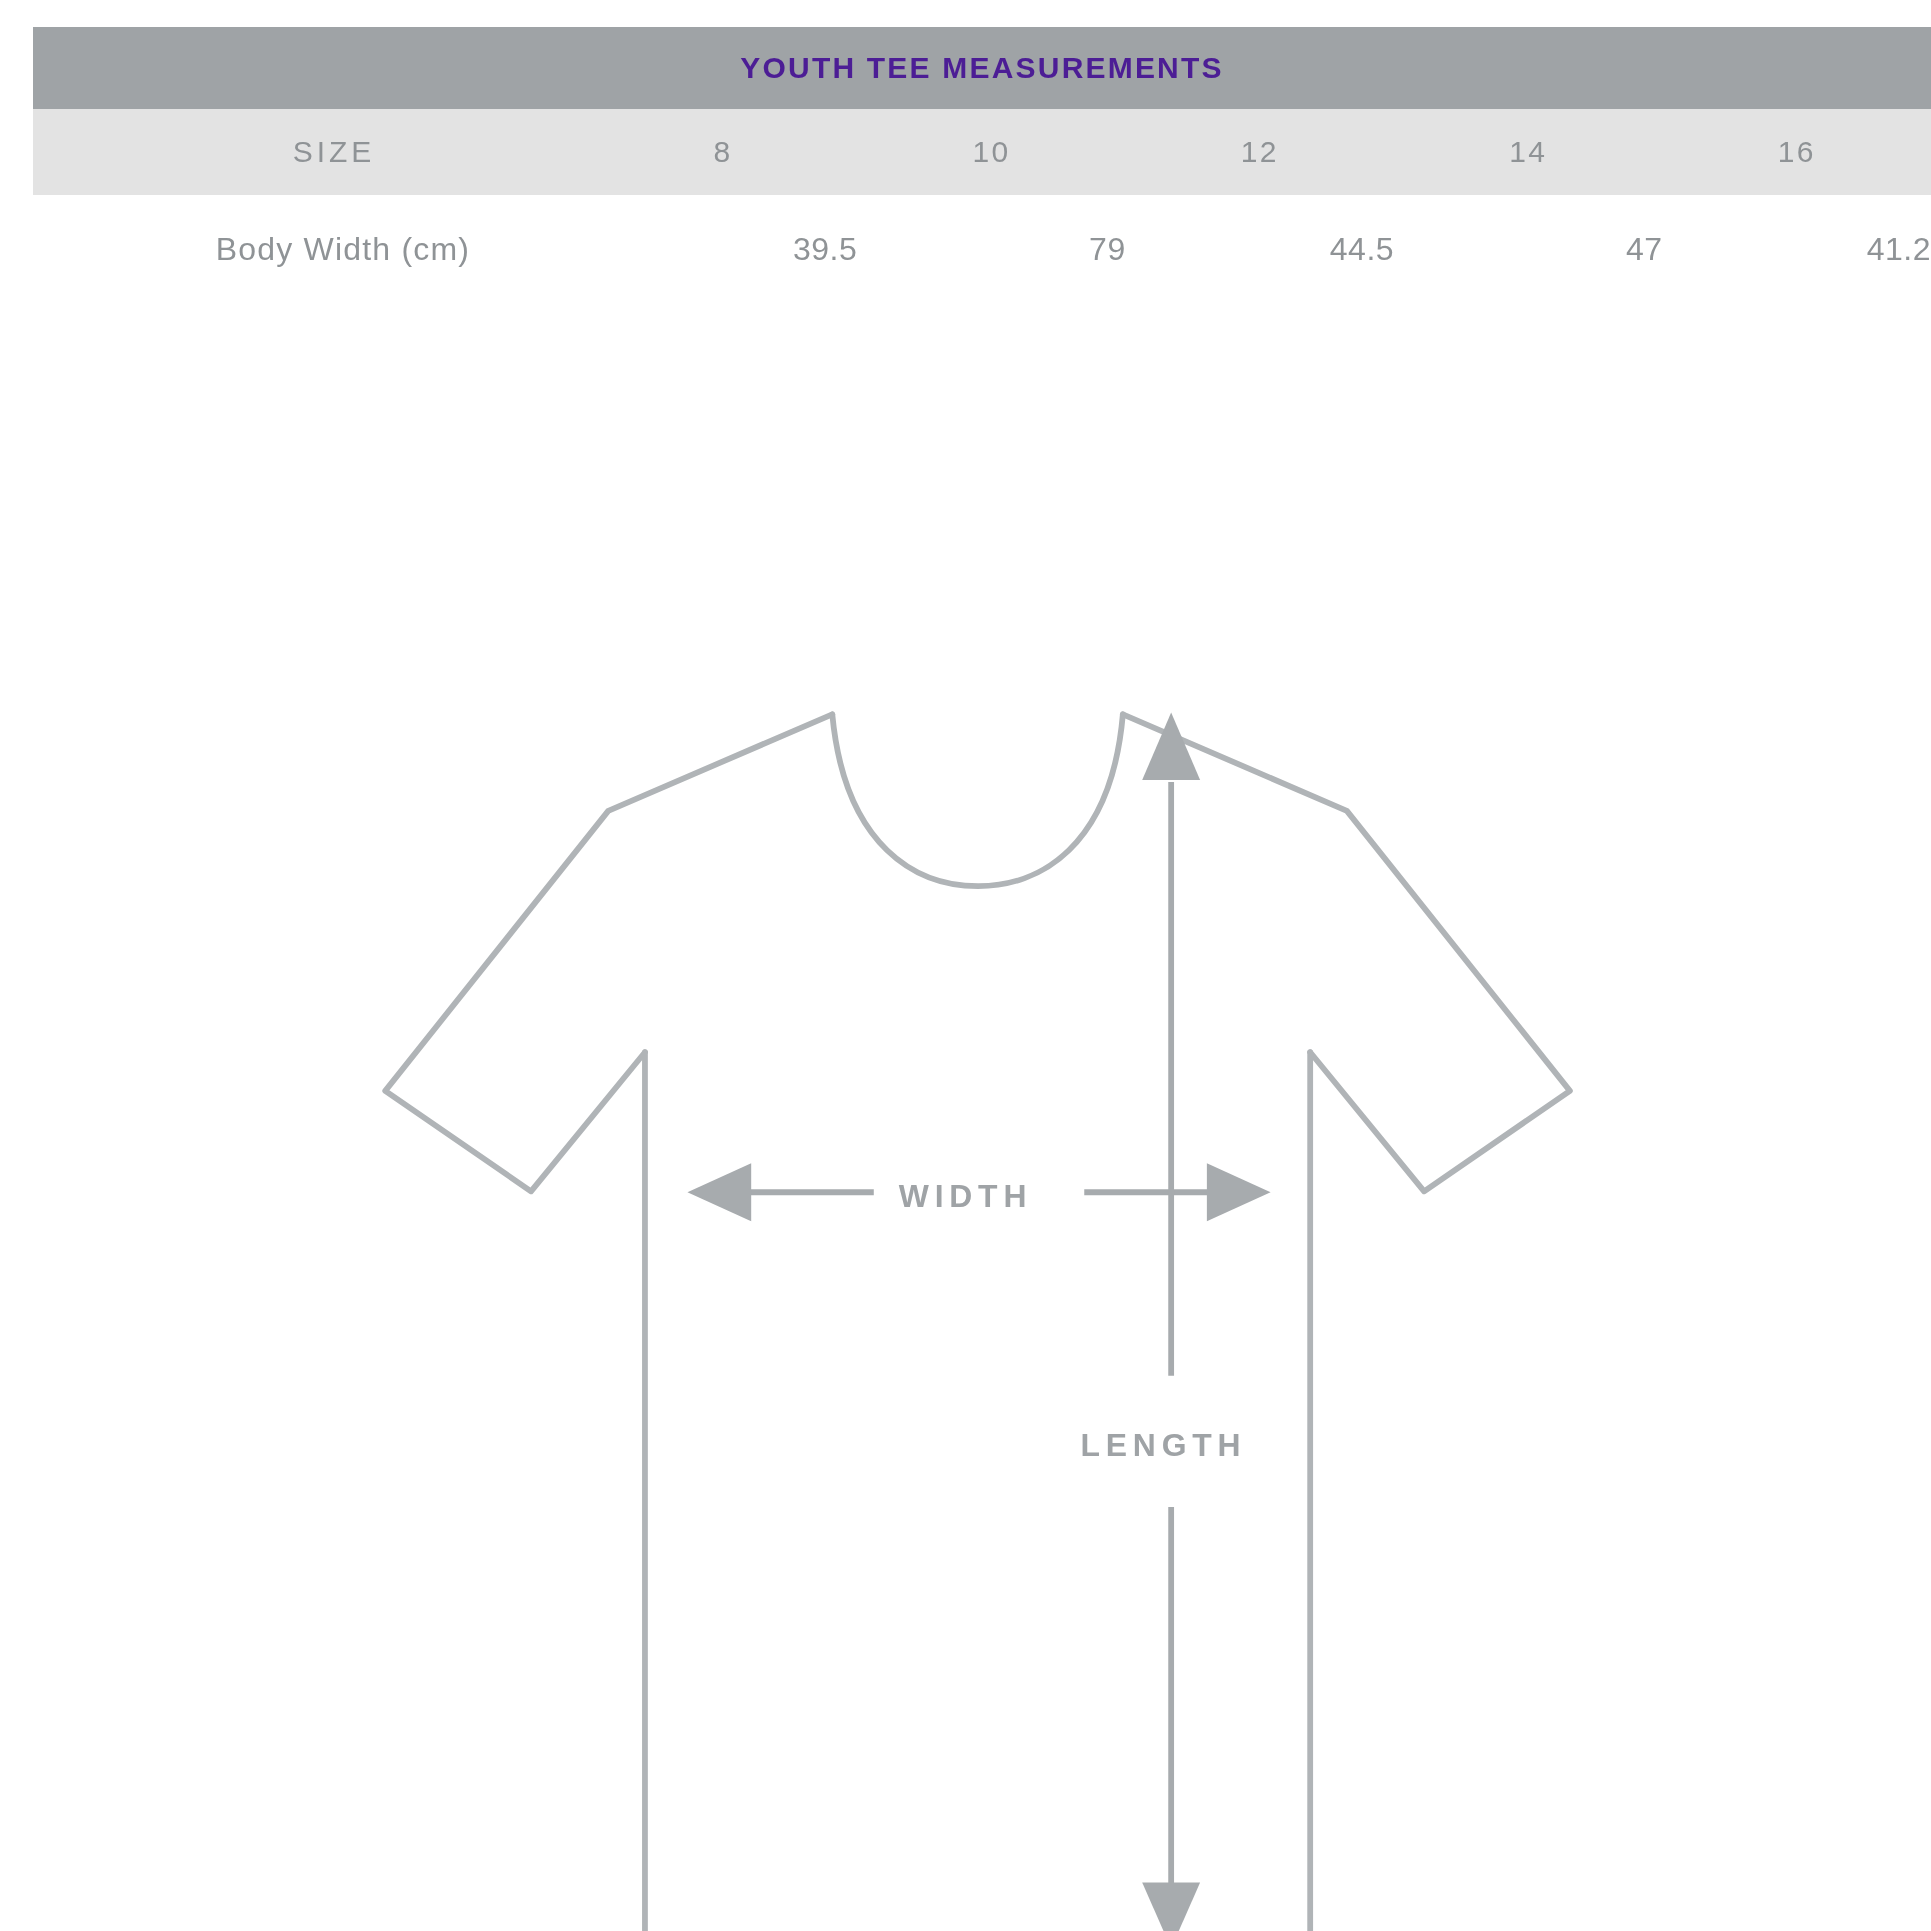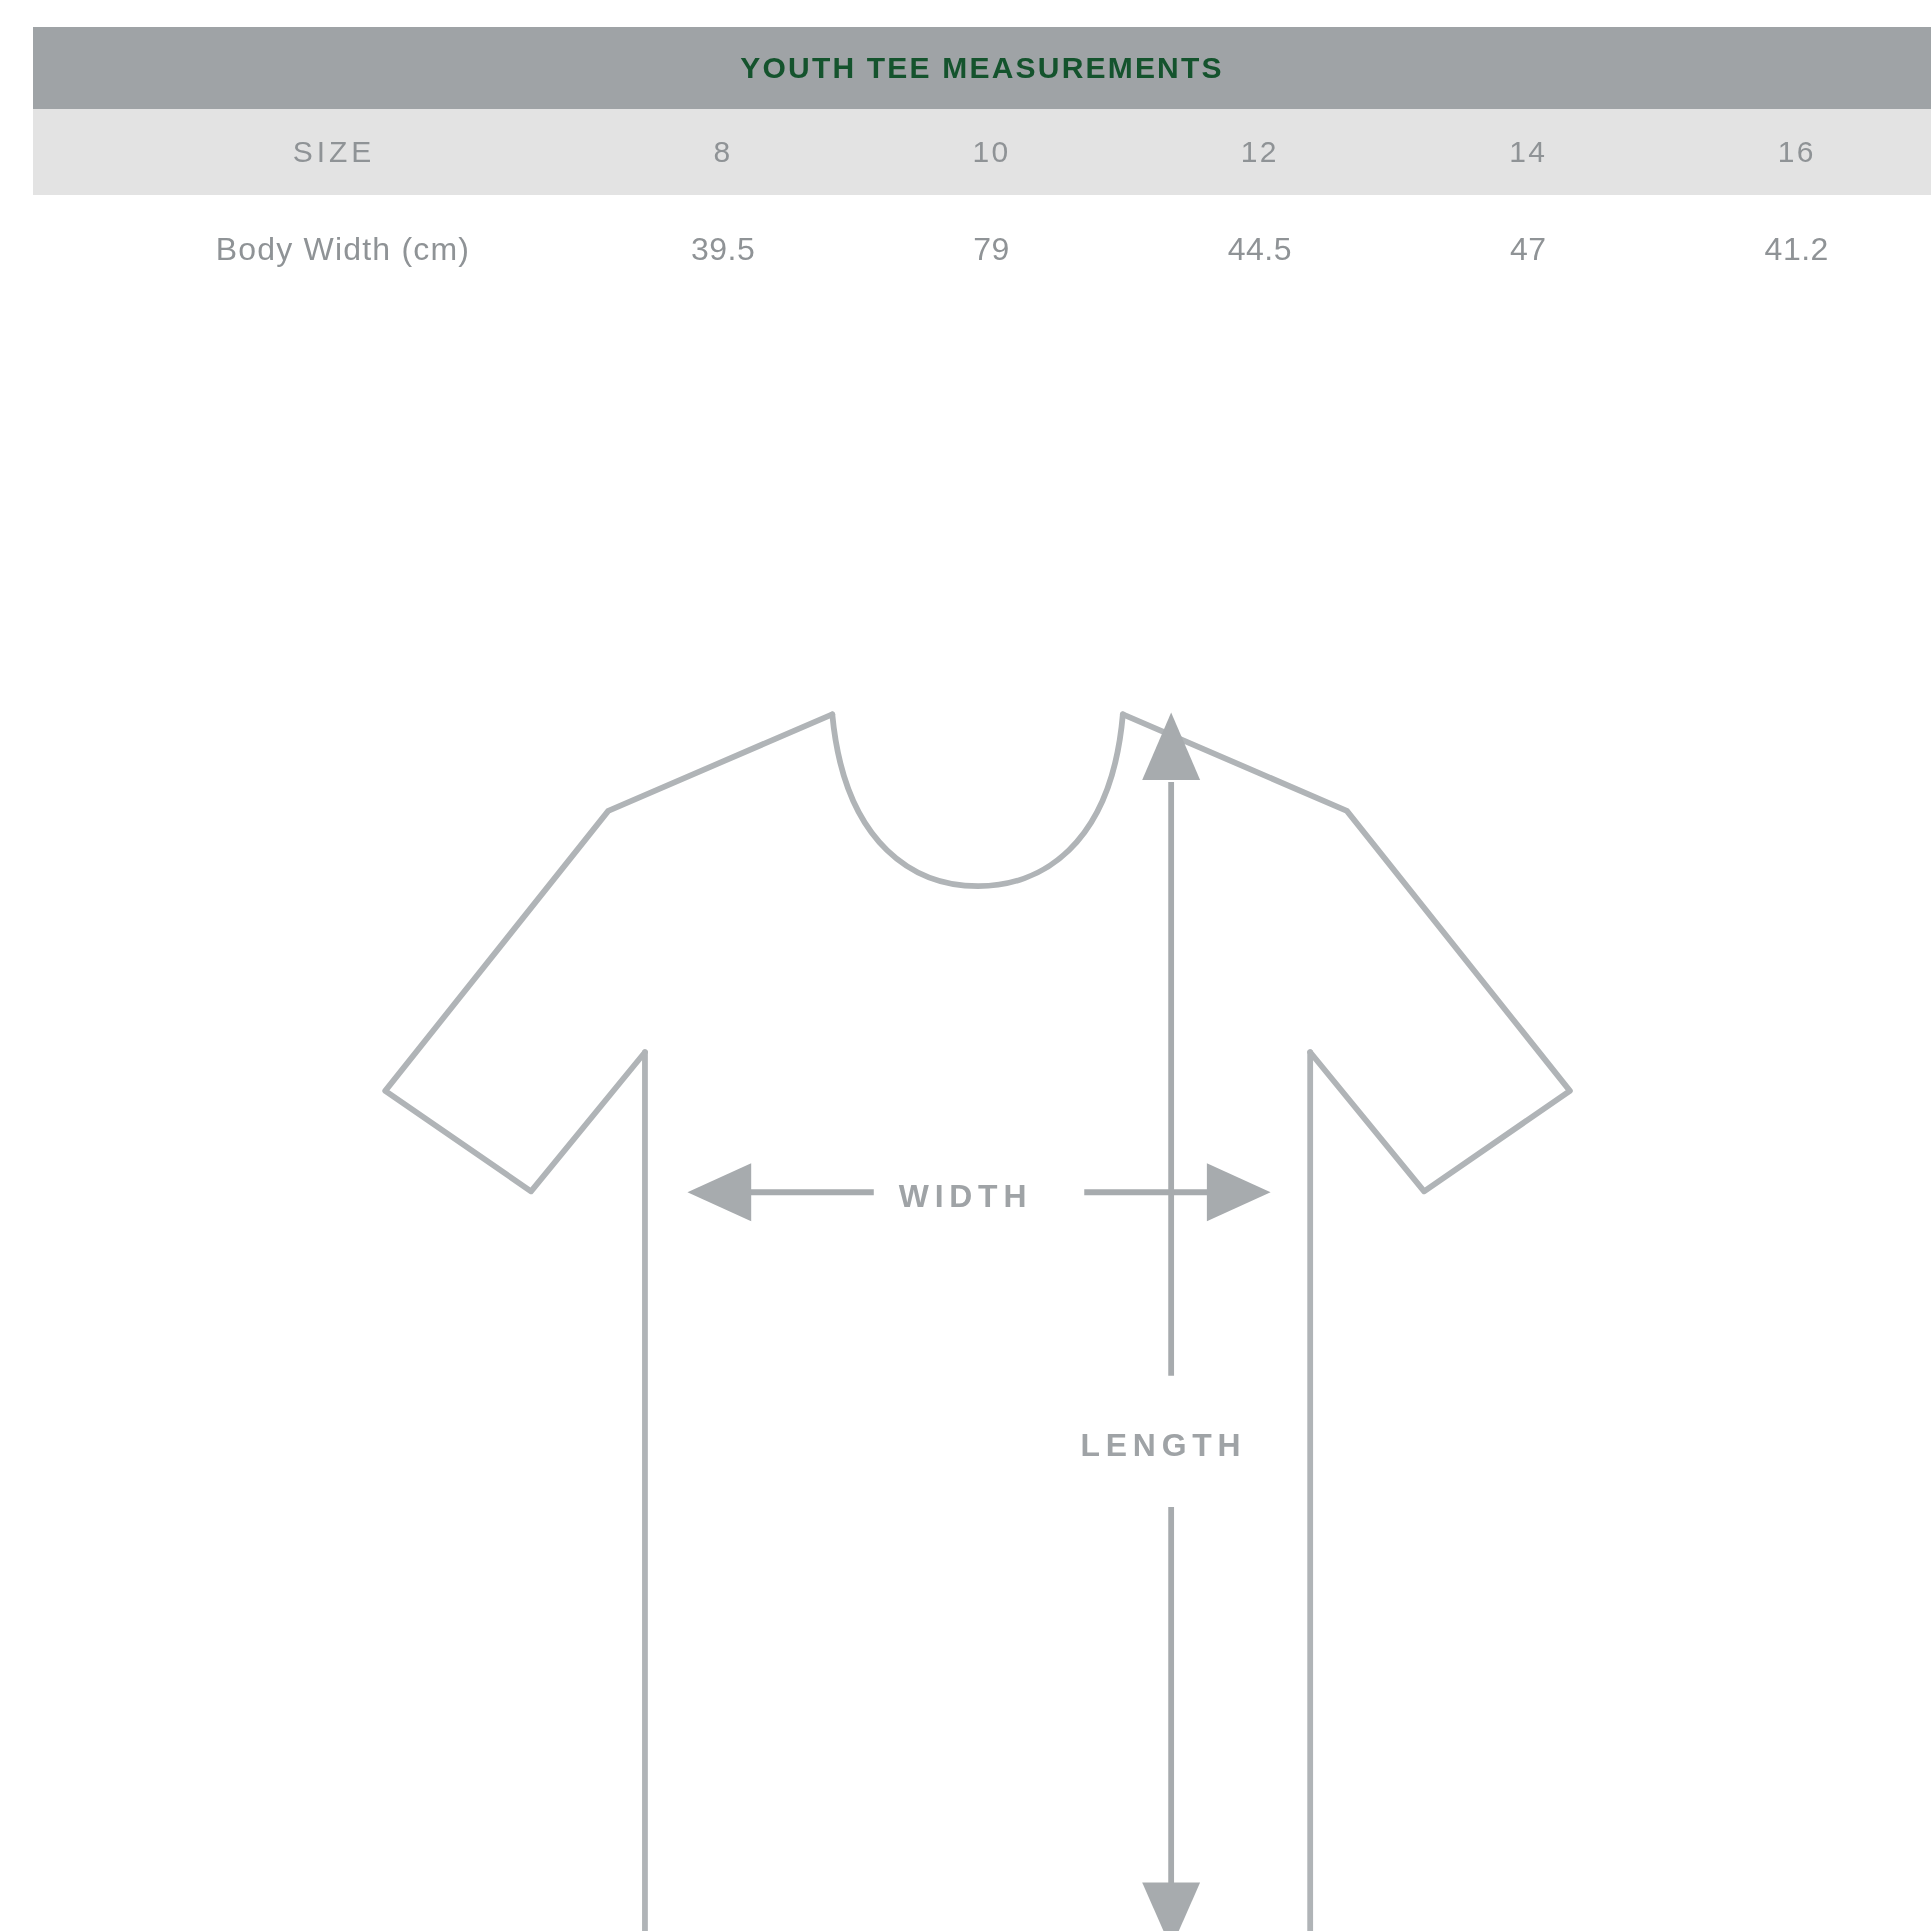--- a/index.html
+++ b/index.html
@@ -23,21 +23,21 @@
 
   
   .size-table {
     width: 1898px;
     margin: 27px 0 0 33px;
     border-collapse: collapse;
     table-layout: fixed;
   }
   .table-title-row th {
     background: #9fa3a6;
-    color: #14532d;
+    color: #4c1d95;
     font-size: 30px;
     font-weight: 700;
     letter-spacing: 2.2px;
     text-align: center;
     padding: 24px 0 24px 0;
   }
   .header-row td {
     background: #e3e3e3;
     color: #8f9396;
     font-size: 30px;
@@ -48,21 +48,21 @@
   }
   .header-row td.label-col {
     letter-spacing: 3.9px;
     padding-left: 46px;
   }
   .data-row td {
     background: #ffffff;
     color: #8f9396;
     font-size: 32px;
     font-weight: 400;
-    text-align: center;
+    text-align: right;
     padding: 36px 0 36px 0;
     letter-spacing: 0.5px;
   }
   .data-row td.label-col {
     text-align: center;
     padding-left: 64px;
     letter-spacing: 1.2px;
   }
   col.c-label { width: 555px; }
   col.c-size  { width: 268px; }

